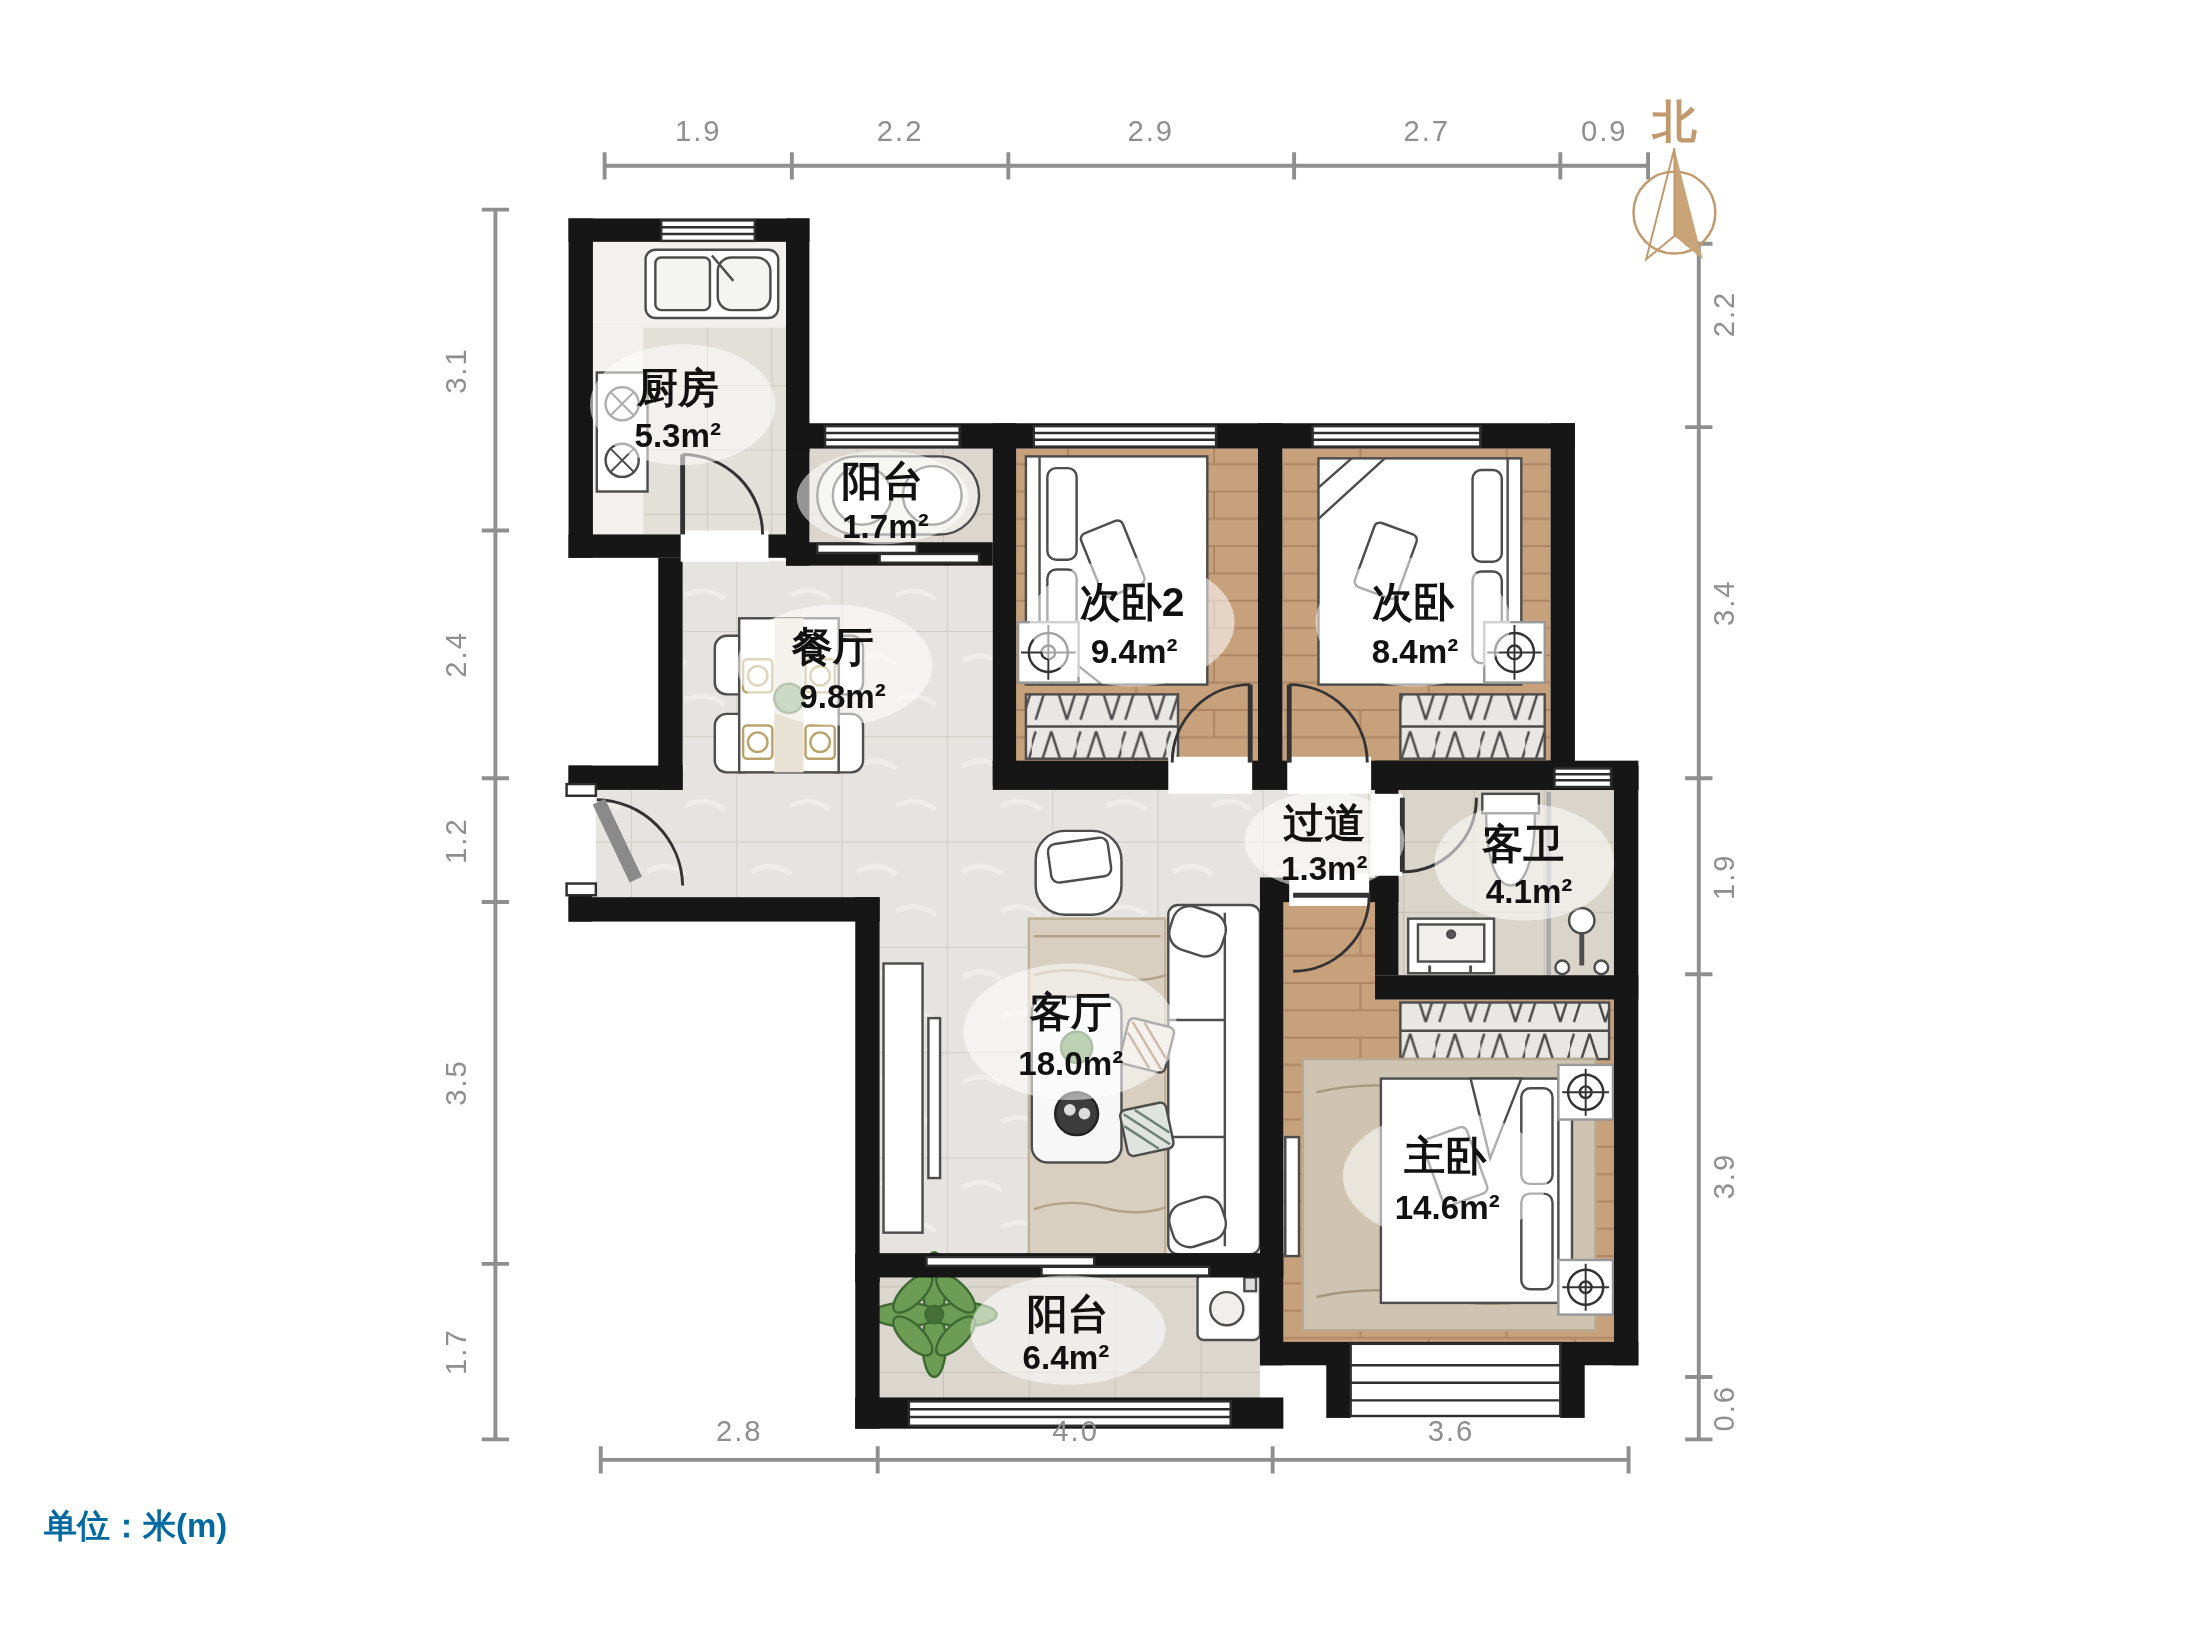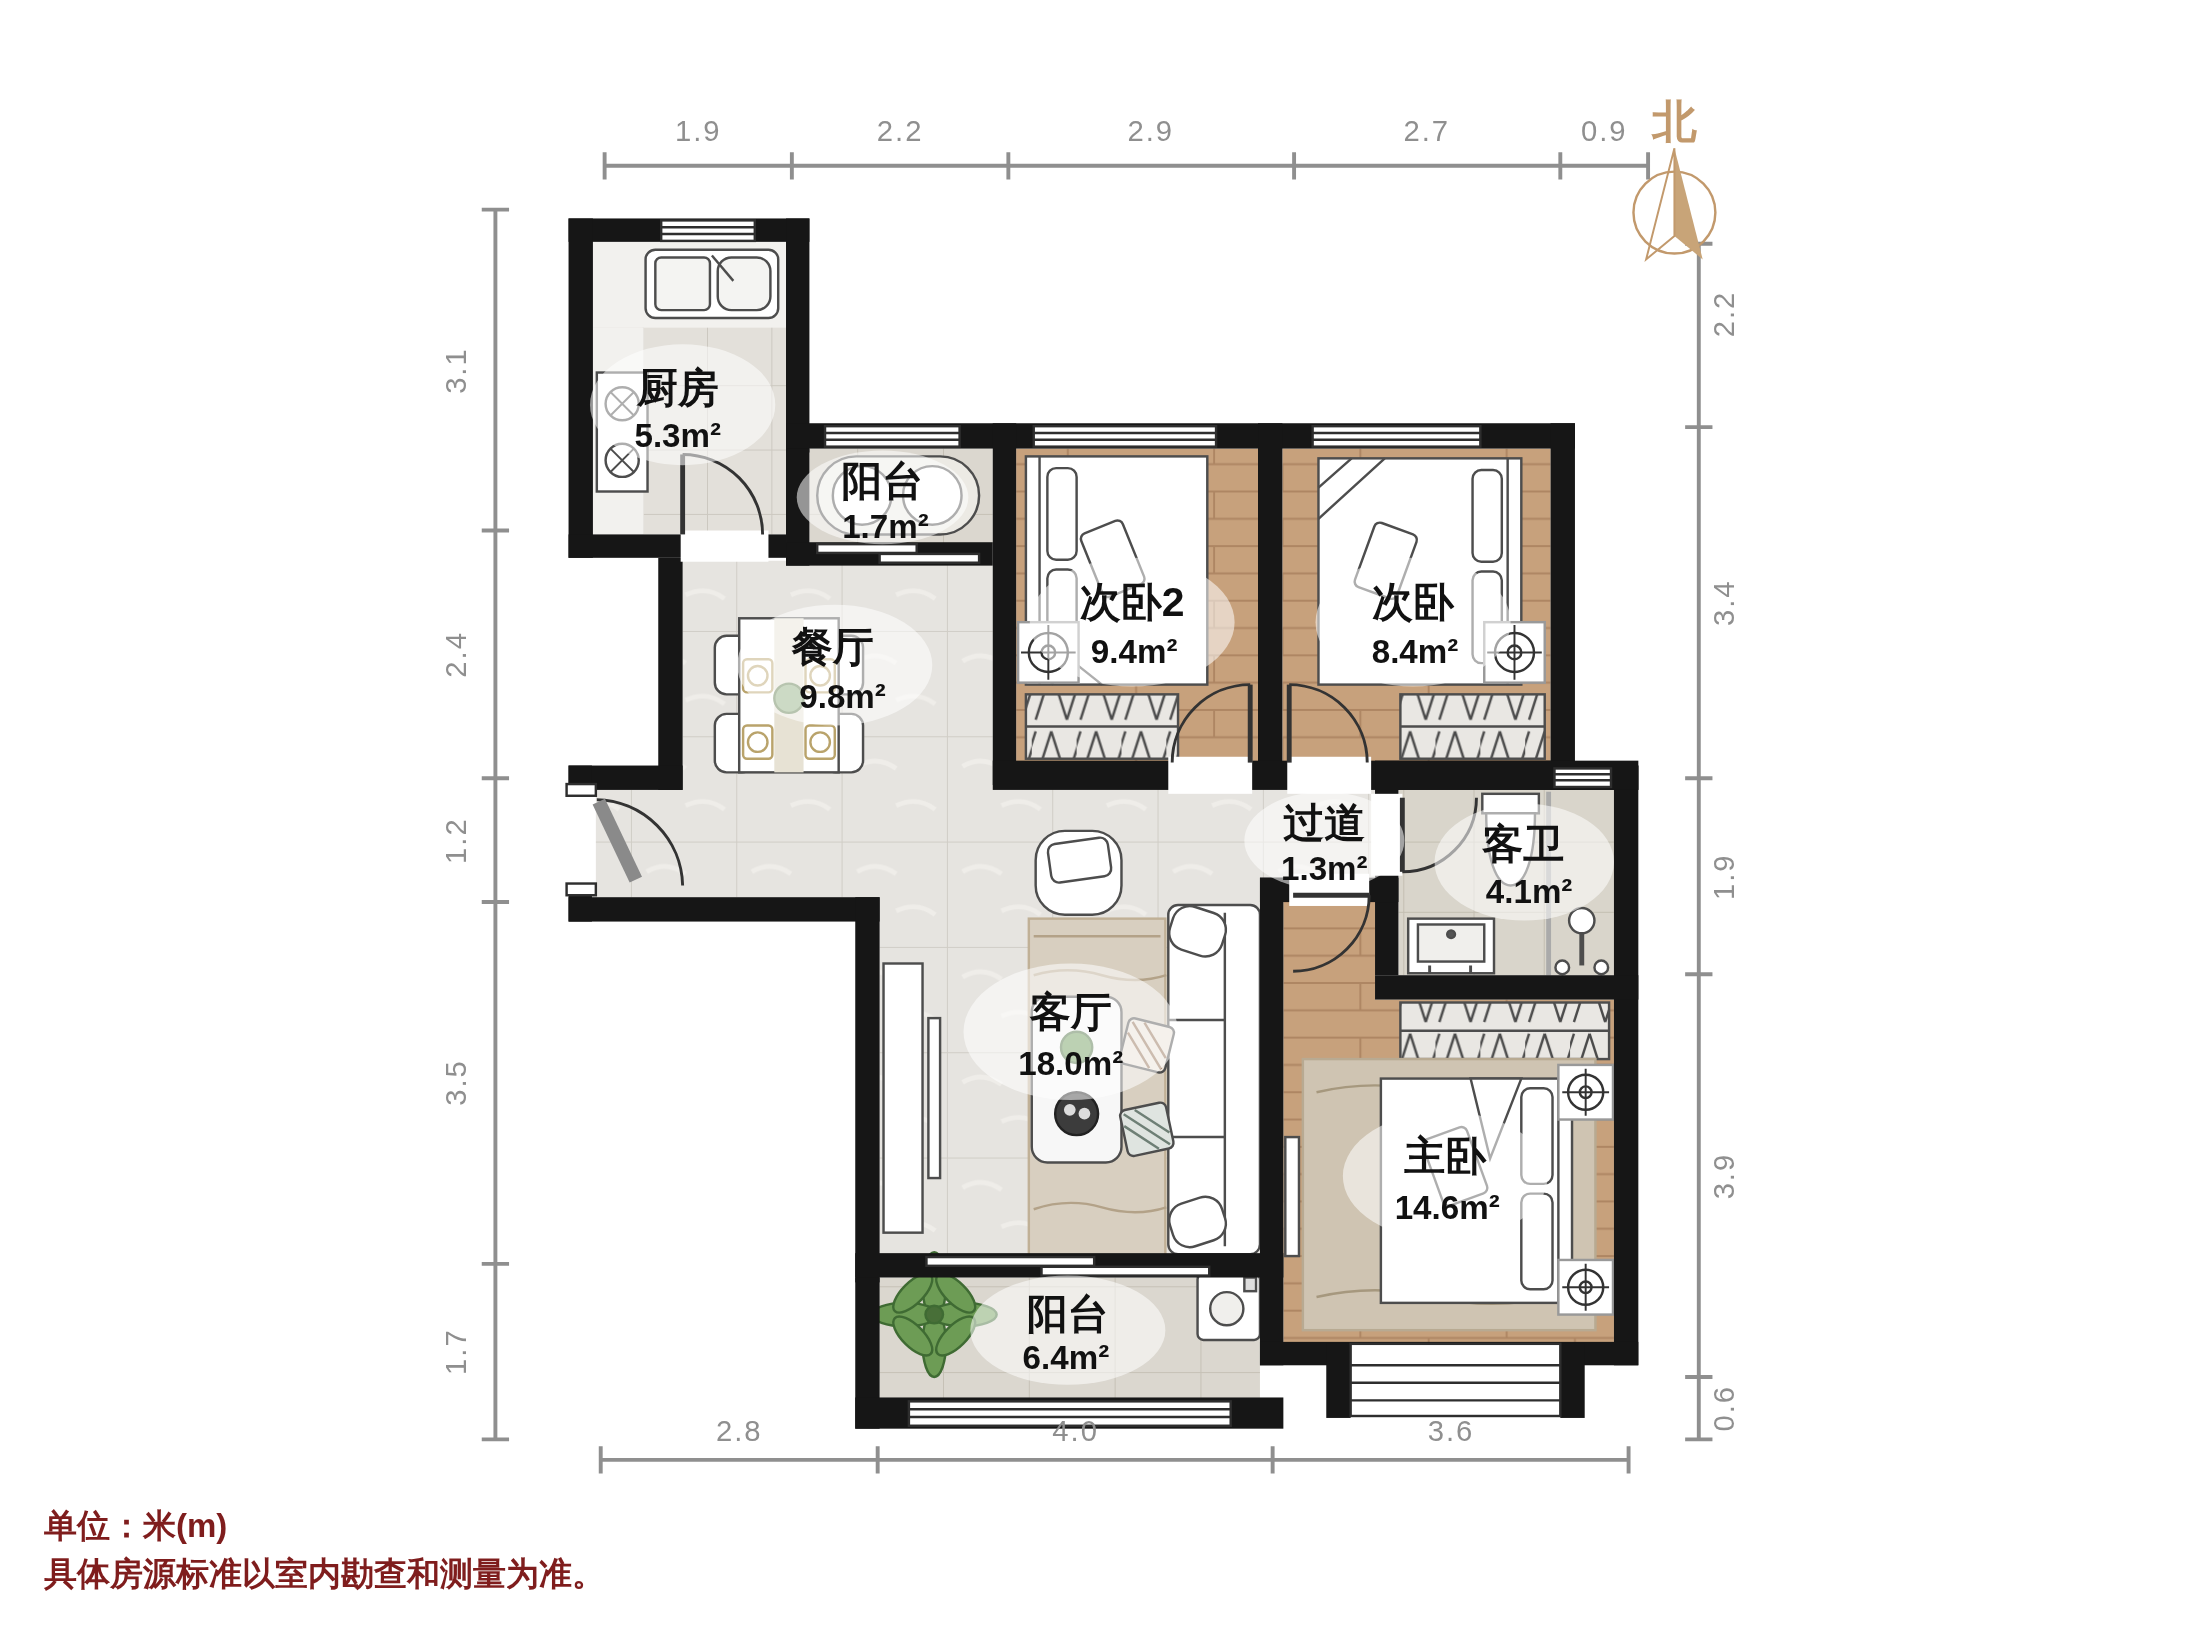--- a/index.html
+++ b/index.html
@@ -3,21 +3,21 @@
 <meta charset="utf-8">
 <style>
   html,body{margin:0;padding:0;background:#ffffff;}
   #stage{position:relative;width:2202px;height:1652px;background:#fff;overflow:hidden;
          font-family:"Liberation Sans","DejaVu Sans",sans-serif;}
   svg{position:absolute;left:0;top:0;display:block;}
   .room-name{font-size:42px;font-weight:700;fill:#111;}
   .room-area{font-size:34px;font-weight:700;fill:#111;}
   .dim{font-size:30px;fill:#8f8f8f;letter-spacing:2px;font-weight:400;}
   .north{font-size:46px;font-weight:600;}
-  #footer{position:absolute;left:44px;top:1502px;color:#7f1d1d;font-weight:700;}
+  #footer{position:absolute;left:44px;top:1502px;color:#0369a1;font-weight:700;}
   #footer div{font-size:33px;line-height:48px;white-space:nowrap;}
 </style>
 </head>
 <body>
 
 <div id="stage">
 <svg width="2202" height="1652" viewBox="0 0 2258 1694">
   <defs>
     <pattern id="tileL" width="108" height="108" patternUnits="userSpaceOnUse">
       <rect width="108" height="108" fill="#e6e4e0"></rect>
@@ -416,16 +416,15 @@
   <g>
     <text class="north" x="1717" y="140" text-anchor="middle" fill="#c2996c">北</text>
     <circle cx="1717" cy="218" r="42" fill="none" stroke="#c2996c" stroke-width="2.5"></circle>
     <path d="M1717 152 L1746 266 L1717 242 Z" fill="#c8a478" stroke="none"></path>
     <path d="M1717 152 L1688 266 L1717 242 Z" fill="none" stroke="#c2996c" stroke-width="2"></path>
   </g>
 </svg>
 
 <div id="footer">
   <div>单位：米(m)</div>
-  <div>具体房源标准以室内勘查和测量为准。</div>
 </div>
 </div>
 
 
 </body></html>

